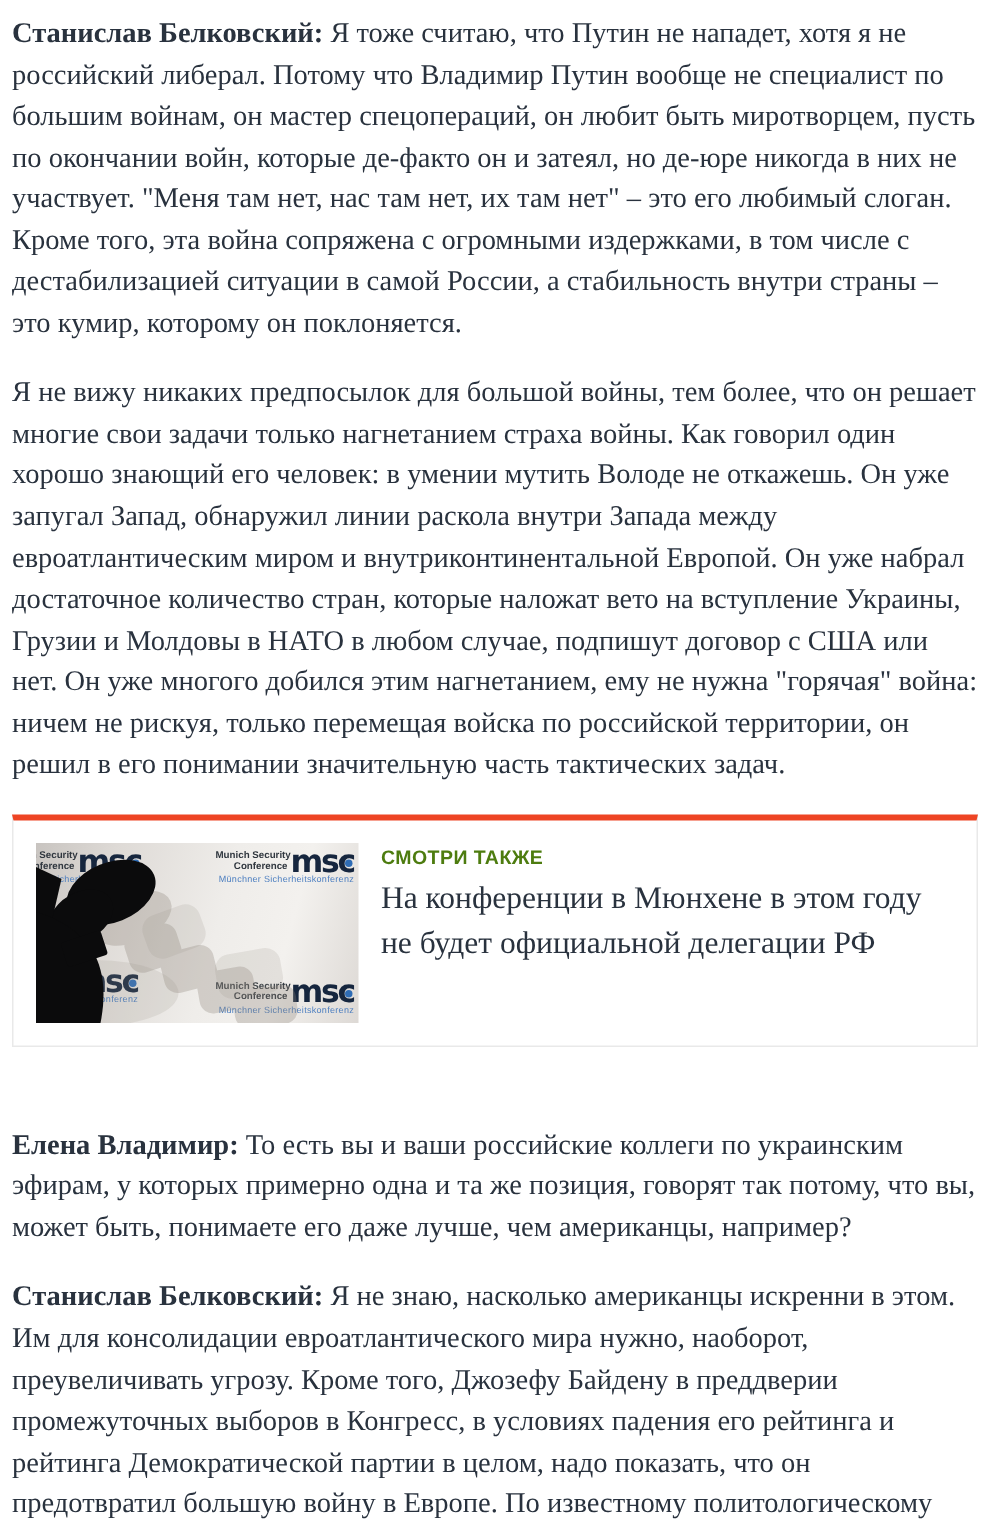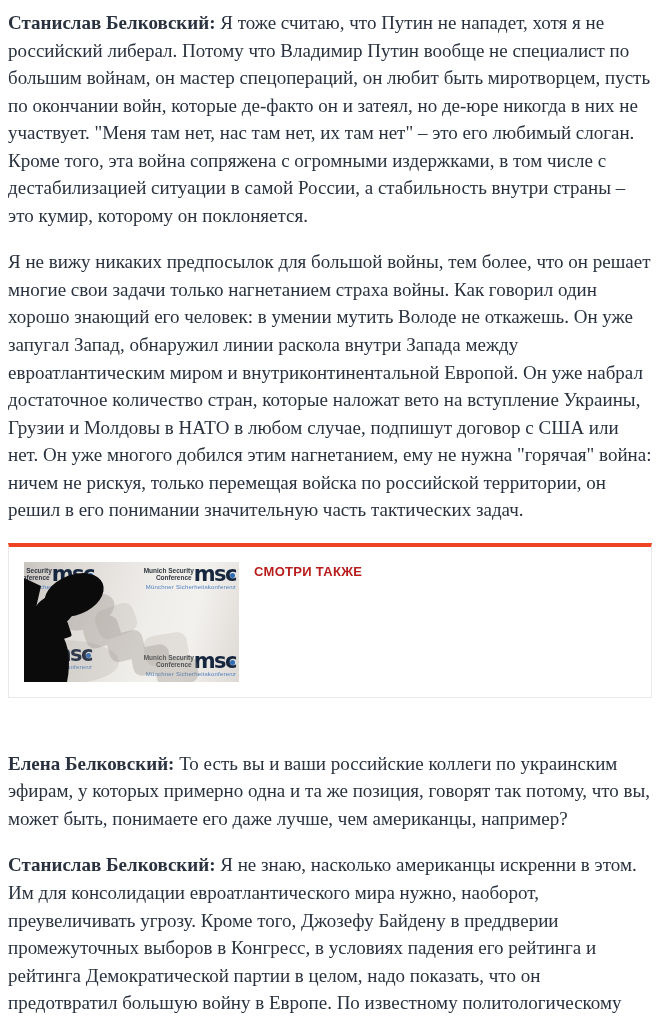--- a/index.html
+++ b/index.html
@@ -42,21 +42,21 @@
   }
   .see-also-text {
     flex: 1;
     min-width: 0;
   }
   .sa-label {
     font-family: "Liberation Sans", sans-serif;
     font-size: 13px;
     font-weight: bold;
     letter-spacing: 0.3px;
-    color: #b91c1c;
+    color: #4d7c0f;
     margin: 2px 0 5px 0;
   }
   .sa-title {
     display: block;
     font-family: "Liberation Serif", serif;
     font-size: 21px;
     line-height: 1.42;
     color: #29323e;
     text-decoration: none;
   }
@@ -208,25 +208,26 @@
           <ellipse cx="30" cy="49" rx="23" ry="16" transform="rotate(-30 30 49)"></ellipse>
           <path d="M0,16 L17,24 L11,50 L0,53 Z"></path>
           <path d="M0,46 C15,50 29,59 37,71 C45,83 47,100 43,120 L0,120 Z"></path>
           <rect x="18" y="62" width="28" height="17" rx="2" transform="rotate(-18 32 70)"></rect>
         </g>
       </svg>
     </div>
 
     <div class="see-also-text">
       <div class="sa-label">СМОТРИ ТАКЖЕ</div>
+      <a class="sa-title">На конференции в Мюнхене в этом году не будет официальной делегации РФ</a>
     </div>
   </div>
 
   <p class="para">
-    <span class="speaker">Елена Белковский:</span>
+    <span class="speaker">Елена Владимир:</span>
     <span>То есть вы и ваши российские коллеги по украинским эфирам, у которых примерно одна и та же позиция, говорят так потому, что вы, может быть, понимаете его даже лучше, чем американцы, например?</span>
   </p>
 
   <p class="para">
     <span class="speaker">Станислав Белковский:</span>
     <span>Я не знаю, насколько американцы искренни в этом. Им для консолидации евроатлантического мира нужно, наоборот, преувеличивать угрозу. Кроме того, Джозефу Байдену в преддверии промежуточных выборов в Конгресс, в условиях падения его рейтинга и рейтинга Демократической партии в целом, надо показать, что он предотвратил большую войну в Европе. По известному политологическому высказыванию, чтобы продать что-нибудь ненужное, надо сначала купить что-нибудь ненужное, а чтобы прекратить войну, надо ее устроить хотя бы в умах.</span>
   </p>
 
 </div>
 

